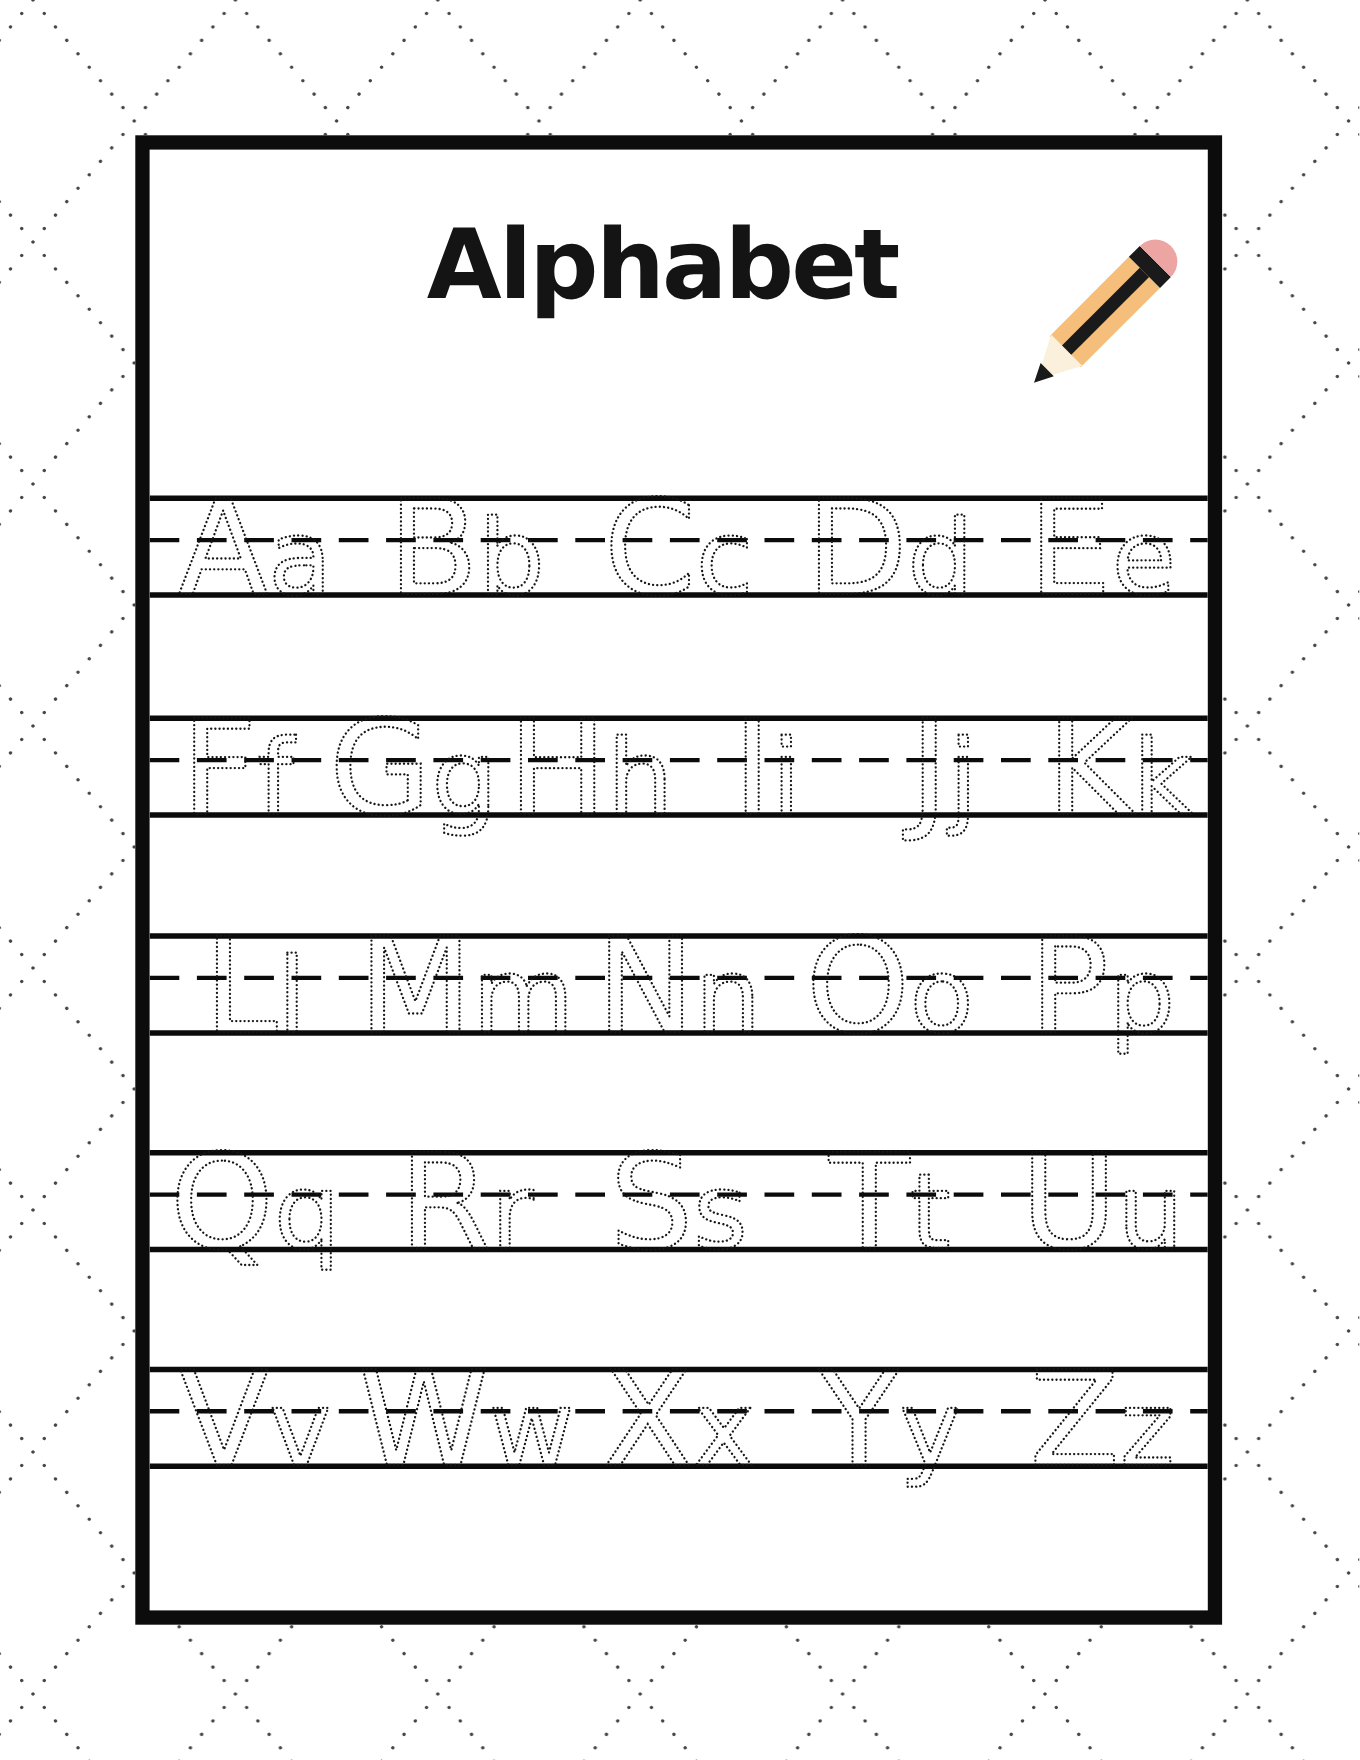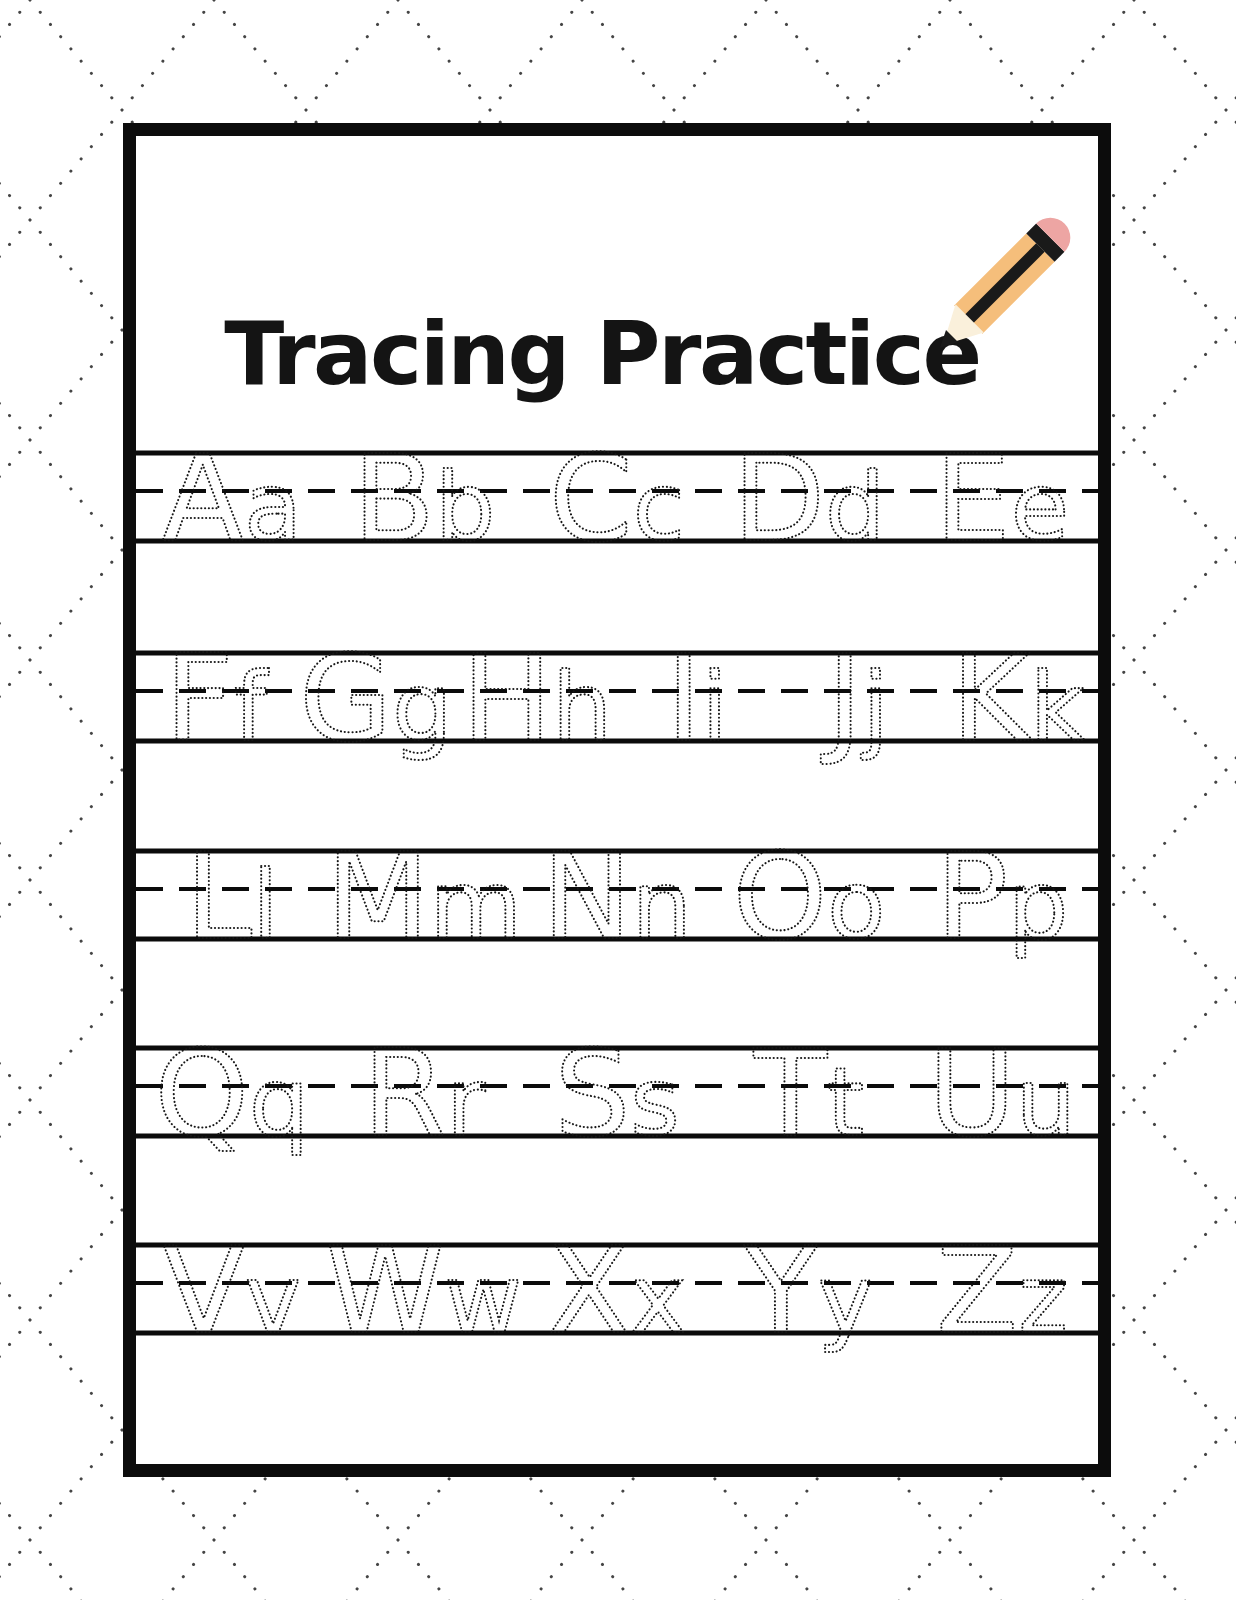--- a/index.html
+++ b/index.html
@@ -83,21 +83,21 @@
     <defs>
       <pattern id="diamonds" x="30" y="0" width="184" height="220" patternUnits="userSpaceOnUse">
         <path d="M0,0 L184,220 M184,0 L0,220" fill="none" stroke-width="3" stroke-linecap="round" stroke-dasharray="0.1 15.83" stroke="#454545"></path>
       </pattern>
     </defs>
     <rect width="1236" height="1600" fill="url(#diamonds)"></rect>
   </svg>
 
   <div class="frame">
 
-    <div class="title-line title-line2">Tracing Practice</div>
+    <div class="title-line title-line1">Alphabet</div>
 
     <svg class="pencil" width="175" height="175" viewBox="0 0 175 175" aria-hidden="true">
       <g transform="translate(22,152) rotate(-45)">
         <rect x="40" y="-20" width="102" height="40" fill="#F5BE7B"></rect>
         <rect x="40" y="-6" width="102" height="12" fill="#1A1A1A"></rect>
         <rect x="142" y="-20" width="14" height="40" fill="#1A1A1A"></rect>
         <path d="M156,-20 A20,20 0 0 1 156,20 Z" fill="#EDA5A3"></path>
         <polygon points="4,0 42,-20 42,20" fill="#FAF0DB"></polygon>
         <polygon points="0,0 17,-8.5 17,8.5" fill="#1A1A1A"></polygon>
       </g>

